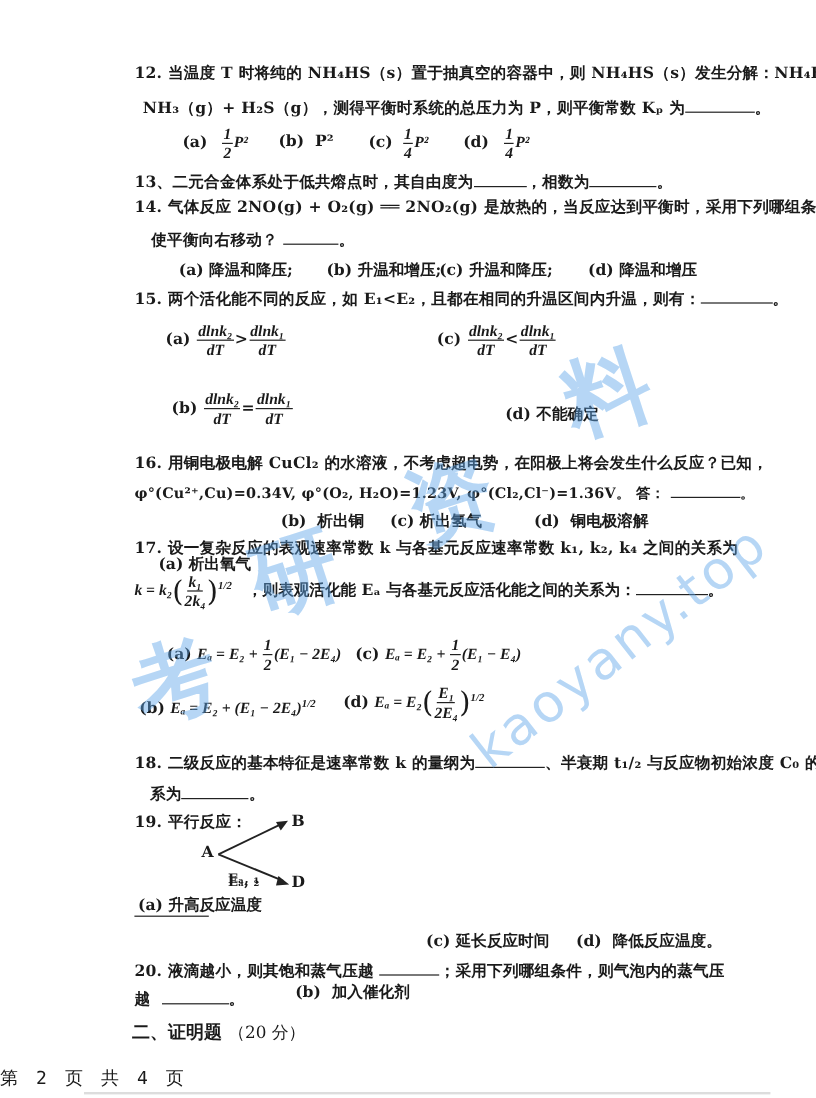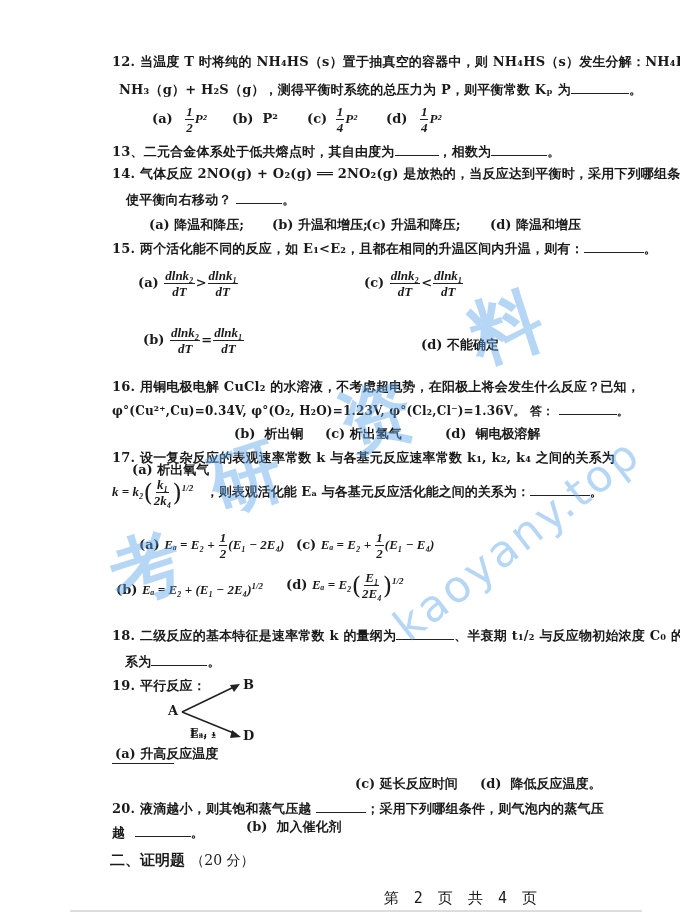--- a/index.html
+++ b/index.html
@@ -11,21 +11,21 @@
   .line { position: absolute; font-size: 13px; line-height: 16px; white-space: nowrap; font-weight: bold; letter-spacing: 0.2px; }
   .blank { display: inline-block; border-bottom: 1px solid #222; height: 12px; vertical-align: baseline; }
   sup { font-size: 9px; vertical-align: 5px; line-height: 0; }
   .frac { display: inline-flex; flex-direction: column; align-items: center; vertical-align: middle; font-style: italic; margin: 0 1px; }
   .frac .num { border-bottom: 1px solid #222; padding: 0 1px; line-height: 15px; }
   .frac .den { line-height: 15px; }
   .opt { position: absolute; font-size: 13px; font-weight: bold; white-space: nowrap; }
   .math { font-family: "Liberation Serif", "DejaVu Serif", serif; font-style: italic; font-weight: bold; }
   .paren-big { font-size: 24px; font-style: normal; font-weight: normal; vertical-align: middle; }
   .section { position: absolute; font-size: 15px; font-weight: bold; text-align: right; }
-  .footer { position: absolute; left: 0; width: 540px; text-align: right; font-size: 15px; letter-spacing: 3px; font-family: "DejaVu Sans Mono", monospace; }
+  .footer { position: absolute; left: 0; width: 540px; text-align: left; font-size: 15px; letter-spacing: 3px; font-family: "DejaVu Sans Mono", monospace; }
   .bottom-rule { position: absolute; left: 70px; width: 572px; height: 2px; background: #dddddd; }
   .wm { position: absolute; color: #5ea6ea; opacity: 0.45; font-weight: bold; pointer-events: none; }
   .wm-char { position: absolute; font-family: "DejaVu Serif", serif; font-size: 72px; transform: rotate(-18deg); }
   .wm-url { position: absolute; font-family: "DejaVu Sans", sans-serif; font-size: 44px; font-weight: normal; transform: rotate(-38deg); transform-origin: left bottom; letter-spacing: 3px; }
   .arrow-svg { position: absolute; }
 </style>
 </head>
 <body>
 
 <div class="page">

